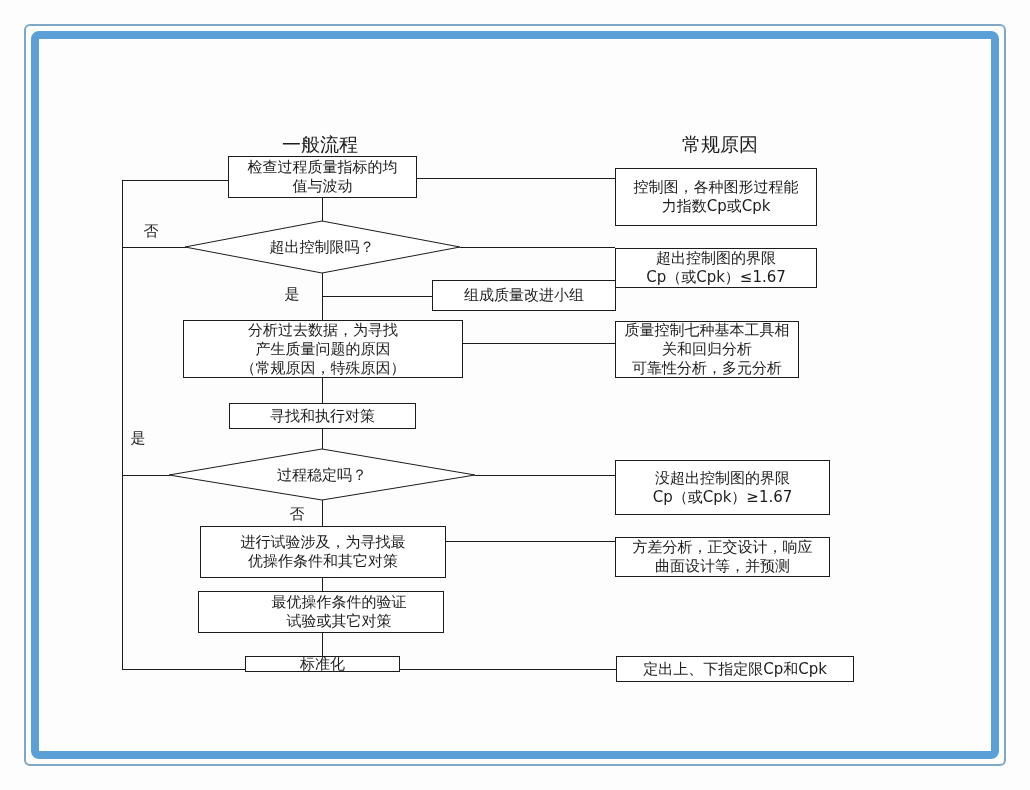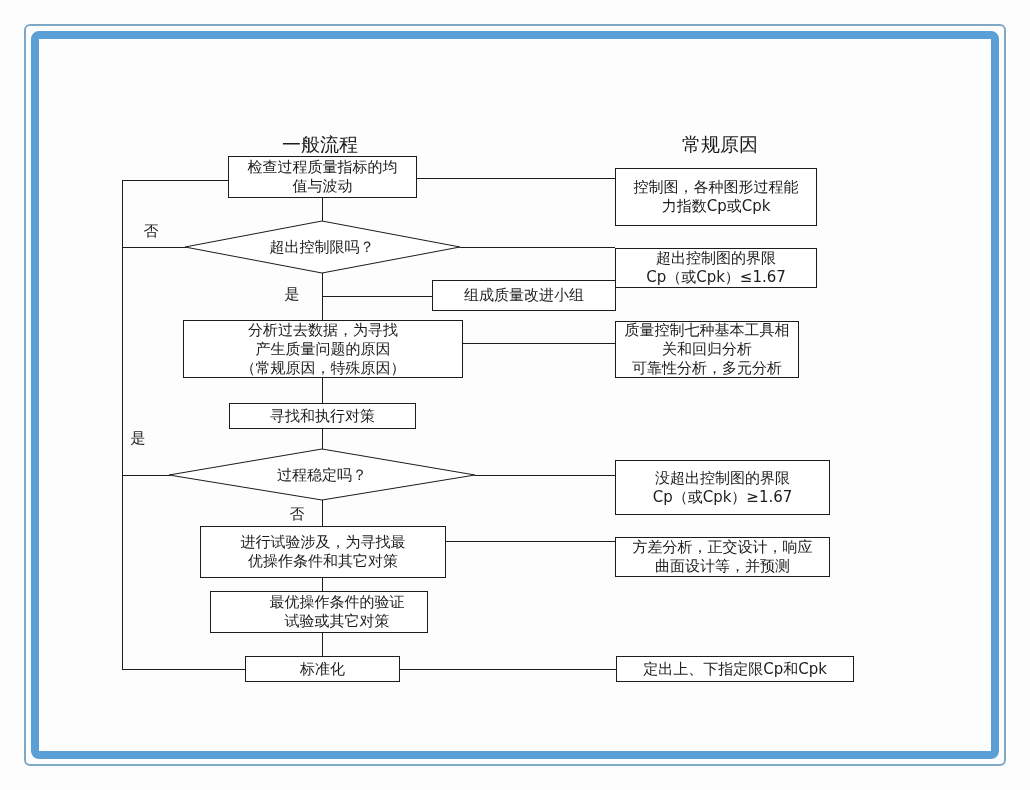--- a/index.html
+++ b/index.html
@@ -94,24 +94,24 @@
 
   <div class="node" style="left:183px;top:320px;width:280px;height:58px;">分析过去数据，为寻找
 产生质量问题的原因
 （常规原因，特殊原因）</div>
 
   <div class="floating" style="left:222px;top:465px;width:200px;height:20px;text-align:center;">过程稳定吗？</div>
 
   <div class="node" style="left:200px;top:526px;width:246px;height:52px;">进行试验涉及，为寻找最
 优操作条件和其它对策</div>
 
-  <div class="node" style="left:210px;top:591px;width:218px;height:42px;padding-left:36px;">最优操作条件的验证
+  <div class="node" style="left:198px;top:591px;width:246px;height:42px;padding-left:36px;">最优操作条件的验证
 试验或其它对策</div>
 
-  <div class="node" style="left:245px;top:656px;width:155px;height:26px;">标准化</div>
+  <div class="node" style="left:245px;top:656px;width:155px;height:16px;">标准化</div>
 
   <div class="floating" style="left:135px;top:221px;width:32px;height:20px;">否</div>
   <div class="floating" style="left:276px;top:284px;width:32px;height:20px;">是</div>
   <div class="floating" style="left:122px;top:428px;width:32px;height:20px;">是</div>
   <div class="floating" style="left:281px;top:504px;width:32px;height:20px;">否</div>
 
   <div class="node" style="left:615px;top:168px;width:202px;height:58px;">控制图，各种图形过程能
 力指数Cp或Cpk</div>
 
   <div class="node" style="left:615px;top:232px;width:202px;height:40px;margin-top:16px;">超出控制图的界限

